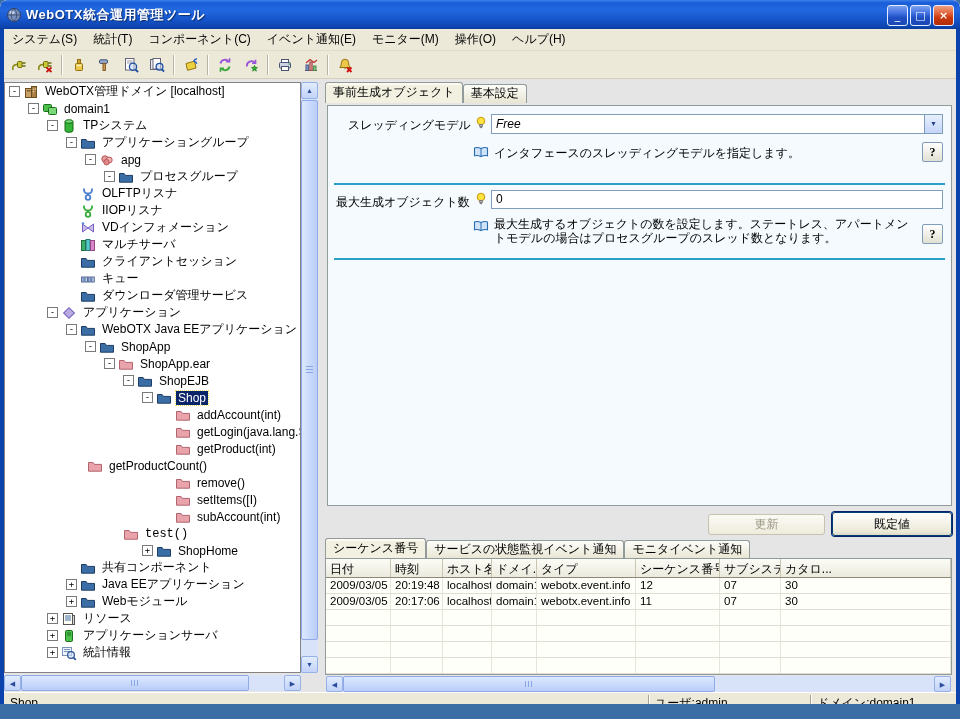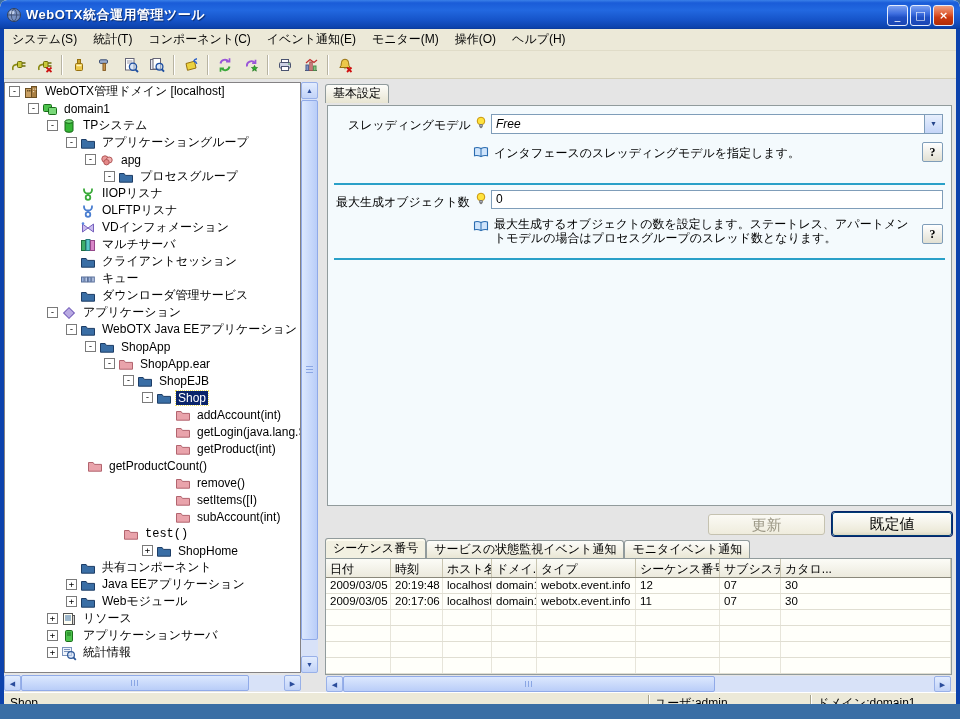--- a/index.html
+++ b/index.html
@@ -58,21 +58,21 @@
   .cp-label{position:absolute;font-size:12px;color:#000;}
   .cp-icon{position:absolute;width:16px;height:16px;display:inline-flex;}
   .combo{position:absolute;left:163px;top:8px;width:452px;height:20px;background:#fff;border:1px solid #7f9db9;box-sizing:border-box;display:flex;align-items:center;}
   .combo-text{flex:1;font-size:12px;padding-left:4px;font-style:italic;}
   .combo-arrow{width:17px;height:18px;background:linear-gradient(180deg,#e8f0fd,#c4d5f8);border-left:1px solid #7f9db9;border-radius:0 1px 1px 0;font-size:7px;color:#25458a;text-align:center;line-height:18px;}
   .textbox{position:absolute;left:163px;top:84px;width:452px;height:19px;background:#fff;border:1px solid #7f9db9;box-sizing:border-box;font-size:12px;line-height:17px;padding-left:4px;}
   .cp-desc{position:absolute;font-size:12px;line-height:14px;color:#000;width:420px;}
   .help-btn{position:absolute;width:21px;height:20px;border:1px solid #7f9db9;border-radius:2px;background:linear-gradient(180deg,#fff,#e2e0d2);font-size:12px;font-weight:bold;font-family:"Liberation Serif","DejaVu Serif",serif;padding:0;}
   .cp-sep{position:absolute;left:6px;right:6px;height:0;border-top:2px solid #2aa0c8;}
   
-  .xp-btn{position:absolute;border:1px solid #003c74;border-radius:3px;background:linear-gradient(180deg,#fefefc,#ece9d8 85%,#dcd8c4);font-size:15px;}
+  .xp-btn{position:absolute;border:1px solid #003c74;border-radius:3px;background:linear-gradient(180deg,#fefefc,#ece9d8 85%,#dcd8c4);font-size:12px;}
   .xp-btn.disabled{border-color:#c5c2b0;color:#9b9785;background:linear-gradient(180deg,#fbfaf4,#efecdd);}
   .xp-btn.default{box-shadow:0 0 0 1px #08246b;}
   
   .event-table{position:absolute;left:325px;top:558px;width:627px;height:117px;background:#fffffa;border:1px solid #919b9c;box-sizing:border-box;overflow:hidden;}
   .thead{display:flex;height:18px;border-bottom:1px solid #8a887a;background:linear-gradient(180deg,#fcfcf7,#eceadd);}
   .th{font-size:12px;padding:2px 0 0 4px;border-right:1px solid #c9c5b0;box-sizing:border-box;white-space:nowrap;overflow:hidden;flex:none;}
   .tr{display:flex;height:15px;border-bottom:1px solid #e0ded2;}
   .td{font-size:11.5px;padding:1px 0 0 4px;border-right:1px solid #e7e5da;box-sizing:border-box;white-space:nowrap;overflow:hidden;flex:none;}
   
   .statusbar{position:absolute;left:4px;top:692px;width:952px;height:21px;background:#ece9d8;border-top:1px solid #fff;display:flex;align-items:center;font-size:12px;}
@@ -295,37 +295,37 @@
           <svg viewBox="0 0 16 16" width="16" height="16">
             <path d="M1.5 4.5 h4.6 l1.3 1.9 H14.5 V13.2 H1.5 Z" fill="#3a6ea5" stroke="#1d3d66"></path>
           </svg>
         </span>
         <span class="tlabel">プロセスグループ</span>
       </div>
       <div class="trow" style="padding-left: 61px;">
         <span class="exp-sp"></span>
         <span class="ticon">
           <svg viewBox="0 0 16 16" width="16" height="16">
+            <path d="M4 2.5 q-.5 5 4 5 q4.5 0 4 -5" fill="none" stroke="#4a7ed0" stroke-width="1.8"></path>
+            <path d="M8 7.5 v2" stroke="#4a7ed0" stroke-width="1.5"></path>
+            <circle cx="8" cy="11.5" r="2.3" fill="none" stroke="#4a7ed0" stroke-width="1.8"></circle>
+          </svg>
+        </span>
+        <span class="tlabel">OLFTPリスナ</span>
+      </div>
+      <div class="trow" style="padding-left: 61px;">
+        <span class="exp-sp"></span>
+        <span class="ticon">
+          <svg viewBox="0 0 16 16" width="16" height="16">
             <path d="M4 2.5 q-.5 5 4 5 q4.5 0 4 -5" fill="none" stroke="#3aaa3a" stroke-width="1.8"></path>
             <path d="M8 7.5 v2" stroke="#3aaa3a" stroke-width="1.5"></path>
             <circle cx="8" cy="11.5" r="2.3" fill="none" stroke="#3aaa3a" stroke-width="1.8"></circle>
           </svg>
         </span>
         <span class="tlabel">IIOPリスナ</span>
-      </div>
-      <div class="trow" style="padding-left: 61px;">
-        <span class="exp-sp"></span>
-        <span class="ticon">
-          <svg viewBox="0 0 16 16" width="16" height="16">
-            <path d="M4 2.5 q-.5 5 4 5 q4.5 0 4 -5" fill="none" stroke="#4a7ed0" stroke-width="1.8"></path>
-            <path d="M8 7.5 v2" stroke="#4a7ed0" stroke-width="1.5"></path>
-            <circle cx="8" cy="11.5" r="2.3" fill="none" stroke="#4a7ed0" stroke-width="1.8"></circle>
-          </svg>
-        </span>
-        <span class="tlabel">OLFTPリスナ</span>
       </div>
       <div class="trow" style="padding-left: 61px;">
         <span class="exp-sp"></span>
         <span class="ticon">
           <svg viewBox="0 0 16 16" width="16" height="16">
             <path d="M2.5 4 L8 8 L2.5 12 Z" fill="#cabcee" stroke="#7661bd"></path>
             <path d="M13.5 4 L8 8 L13.5 12 Z" fill="#cabcee" stroke="#7661bd"></path>
             <circle cx="3" cy="3.5" r="1.3" fill="#5a8ae0"></circle>
           </svg>
         </span>
@@ -585,20 +585,21 @@
     <button class="sb-btn">◀</button>
     <div style="position:relative;flex:1;">
       <div class="sb-thumb horiz" style="left:0;width:228px;">
           <span class="grip-h"></span>
         </div>
     </div>
     <button class="sb-btn">▶</button>
   </div>
 
   <div class="tabstrip" style="left:325px;top:83px;" id="top-tabs">
+      <div class="tab active">事前生成オブジェクト</div>
       <div class="tab">基本設定</div>
     </div>
 
   <div class="config-panel">
     <span class="cp-label" style="left:20px;top:11px;">スレッディングモデル</span>
     <span class="cp-icon" style="left:145px;top:9px;">
         <svg viewBox="0 0 16 16" width="16" height="16">
           <circle cx="8" cy="6" r="3.8" fill="#ffe33e" stroke="#c8940a"></circle>
           <path d="M6.7 9.5 h2.6 v2.2 h-2.6 Z" fill="#b8b8c8" stroke="#777"></path>
           <path d="M6.9 12.6 h2.2" stroke="#777"></path>

